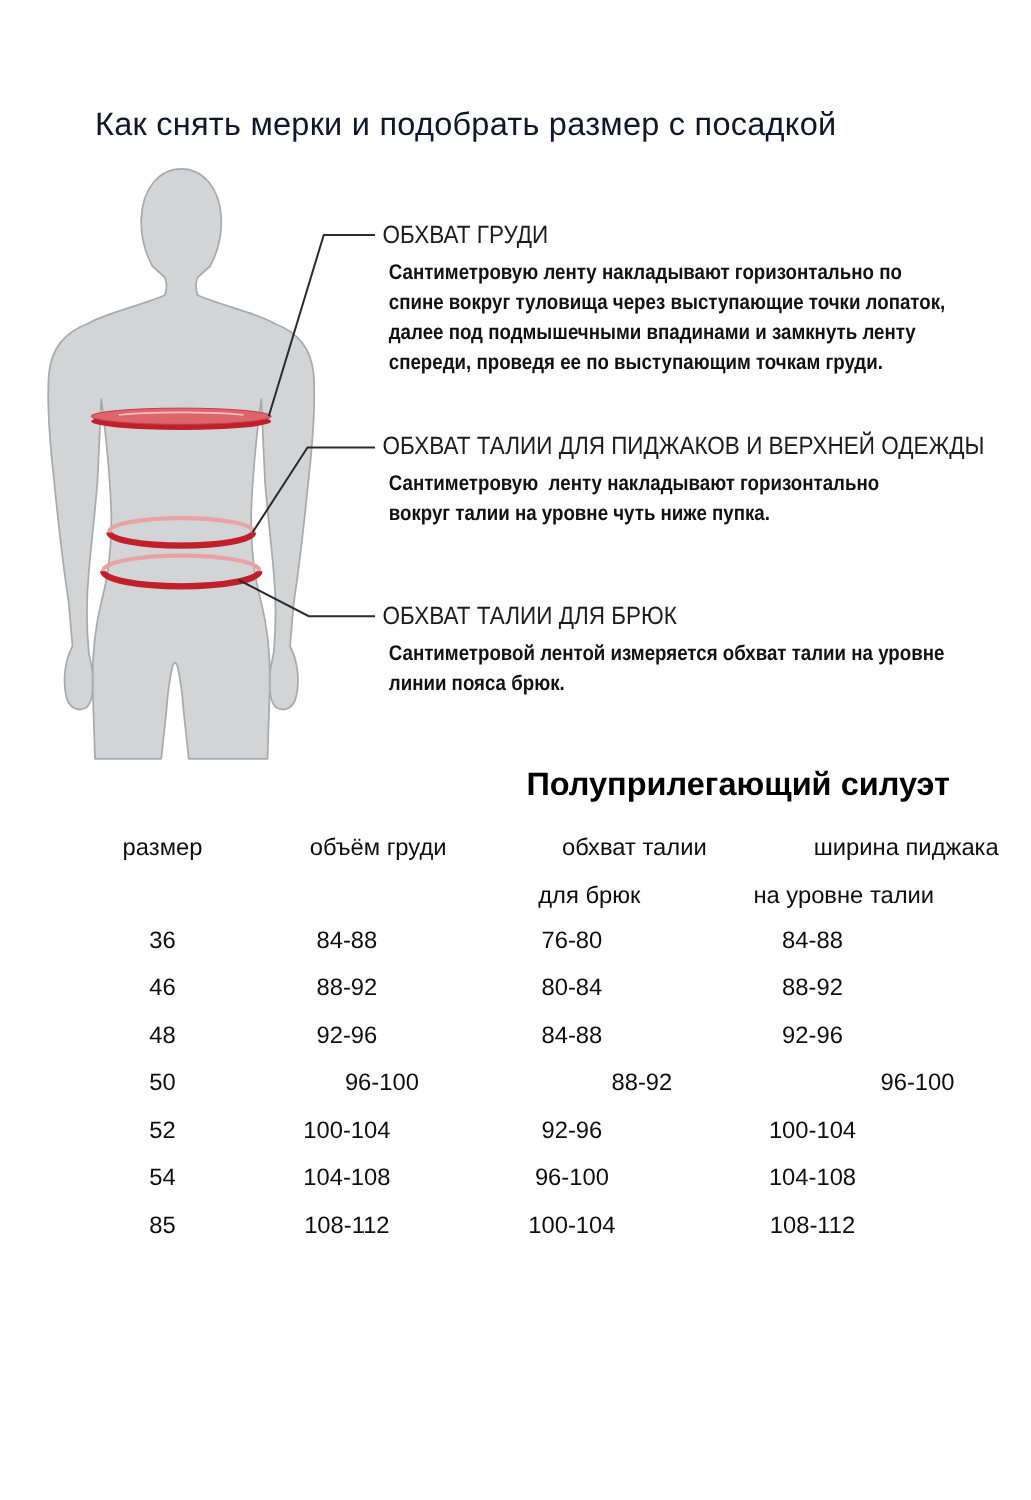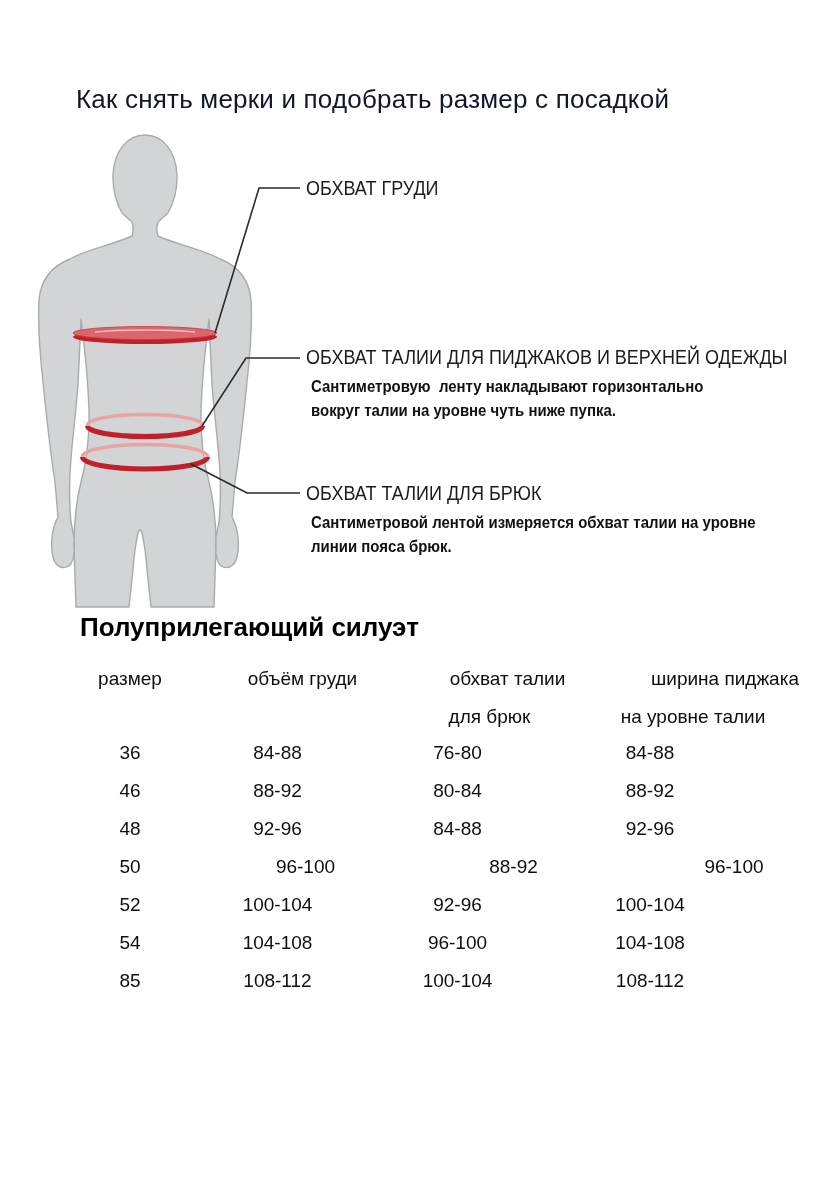--- a/index.html
+++ b/index.html
@@ -29,26 +29,26 @@
     font-size:20px;font-weight:400;line-height:24px;color:#1c1c1c;
     white-space:nowrap;transform:scaleX(0.9);transform-origin:0 50%;
   }
   .sec-lines{margin-left:5px;margin-top:6px;}
   .sec-line{
     font-size:17px;font-weight:700;line-height:24px;white-space:pre;
     transform:scaleX(0.88);transform-origin:0 50%;color:#111;
   }
   
   .table-title{
-    left:80px;top:612px;width:680px;text-align:left;
+    left:80px;top:612px;width:680px;text-align:right;
     font-size:26px;font-weight:700;color:#000;
   }
   .tgrid{display:grid;grid-template-columns:100px 195px 165px 220px;width:680px;}
   .thead1{left:80px;top:668px;gap:25px;}
-  .thead2{left:90px;top:706px;gap:11px;}
+  .thead2{left:72px;top:706px;gap:11px;}
   .trow{position:absolute;left:80px;display:grid;grid-template-columns:100px 195px 165px 220px;width:680px;}
   .tcell,.thcell{
     text-align:center;font-size:19px;line-height:22px;color:#0e0e0e;white-space:nowrap;
   }
 </style>
 </head>
 <body>
 
 <div class="abs page-title">Как снять мерки и подобрать размер с посадкой</div>
 
@@ -121,20 +121,26 @@
     <path class="band-dark" d="M 82.5 337 A 62.5 12 0 0 0 207.5 337"></path>
   </g>
 
   <path class="leader" d="M 215 213 L 259 68 L 300 68"></path>
   <path class="leader" d="M 202 306 L 246 238 L 300 238"></path>
   <path class="leader" d="M 191 344 L 247 373 L 300 373"></path>
 </svg>
 
 <div class="section" style="top:176px">
   <div class="sec-h">ОБХВАТ ГРУДИ</div>
+  <div class="sec-lines">
+      <div class="sec-line">Сантиметровую ленту накладывают горизонтально по</div>
+      <div class="sec-line">спине вокруг туловища через выступающие точки лопаток,</div>
+      <div class="sec-line">далее под подмышечными впадинами и замкнуть ленту</div>
+      <div class="sec-line">спереди, проведя ее по выступающим точкам груди.</div>
+    </div>
 </div>
 
 <div class="section" style="top:345px">
   <div class="sec-h">ОБХВАТ ТАЛИИ ДЛЯ ПИДЖАКОВ И ВЕРХНЕЙ ОДЕЖДЫ</div>
   <div class="sec-lines">
       <div class="sec-line">Сантиметровую  ленту накладывают горизонтально</div>
       <div class="sec-line">вокруг талии на уровне чуть ниже пупка.</div>
     </div>
 </div>
 

